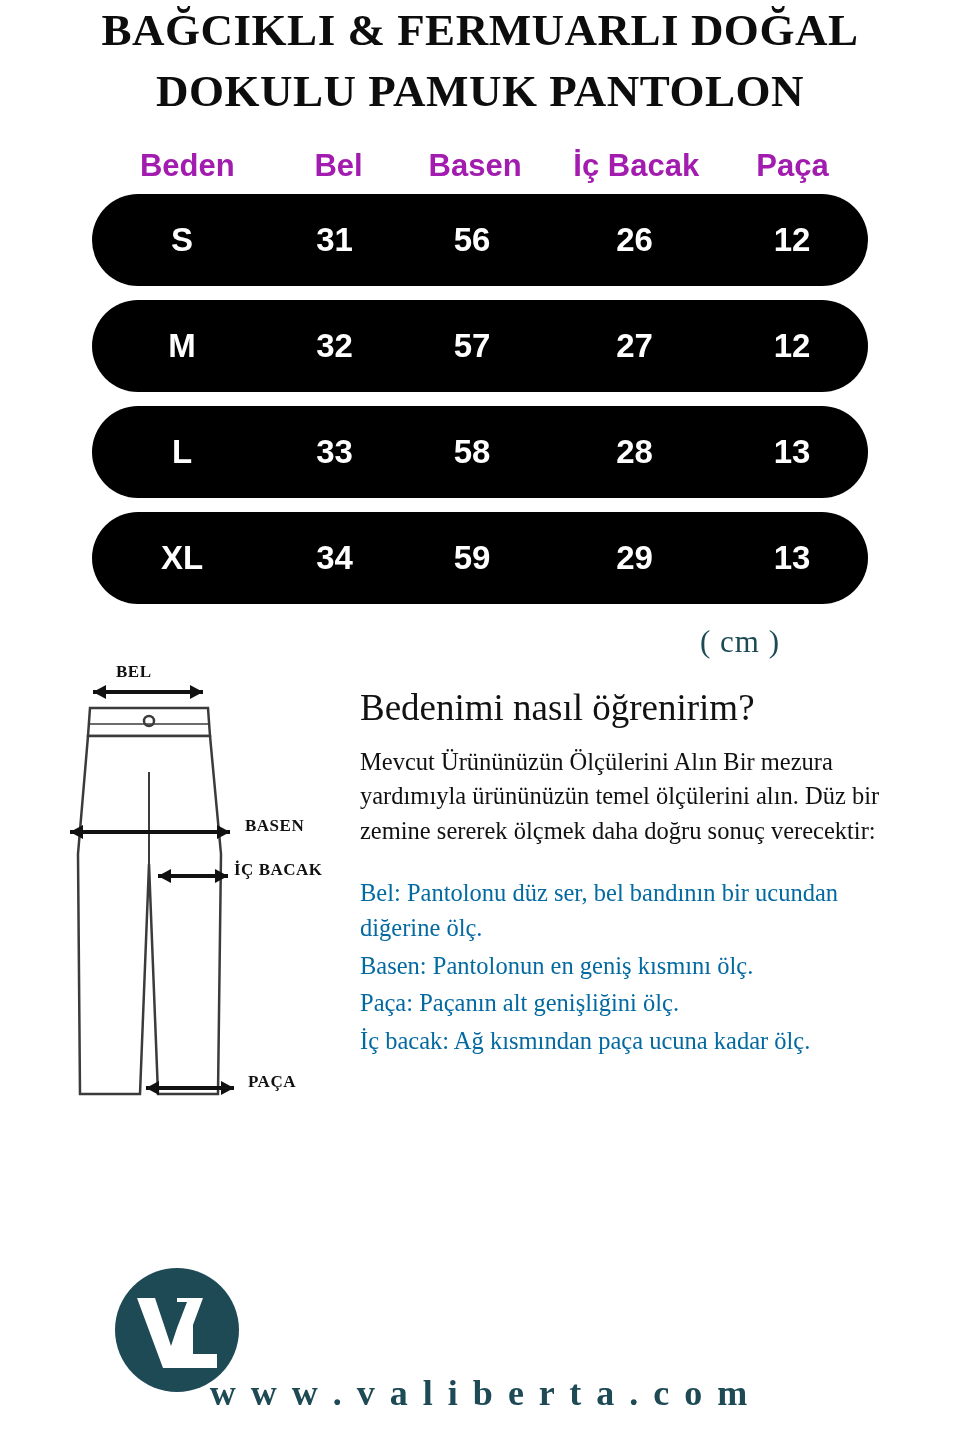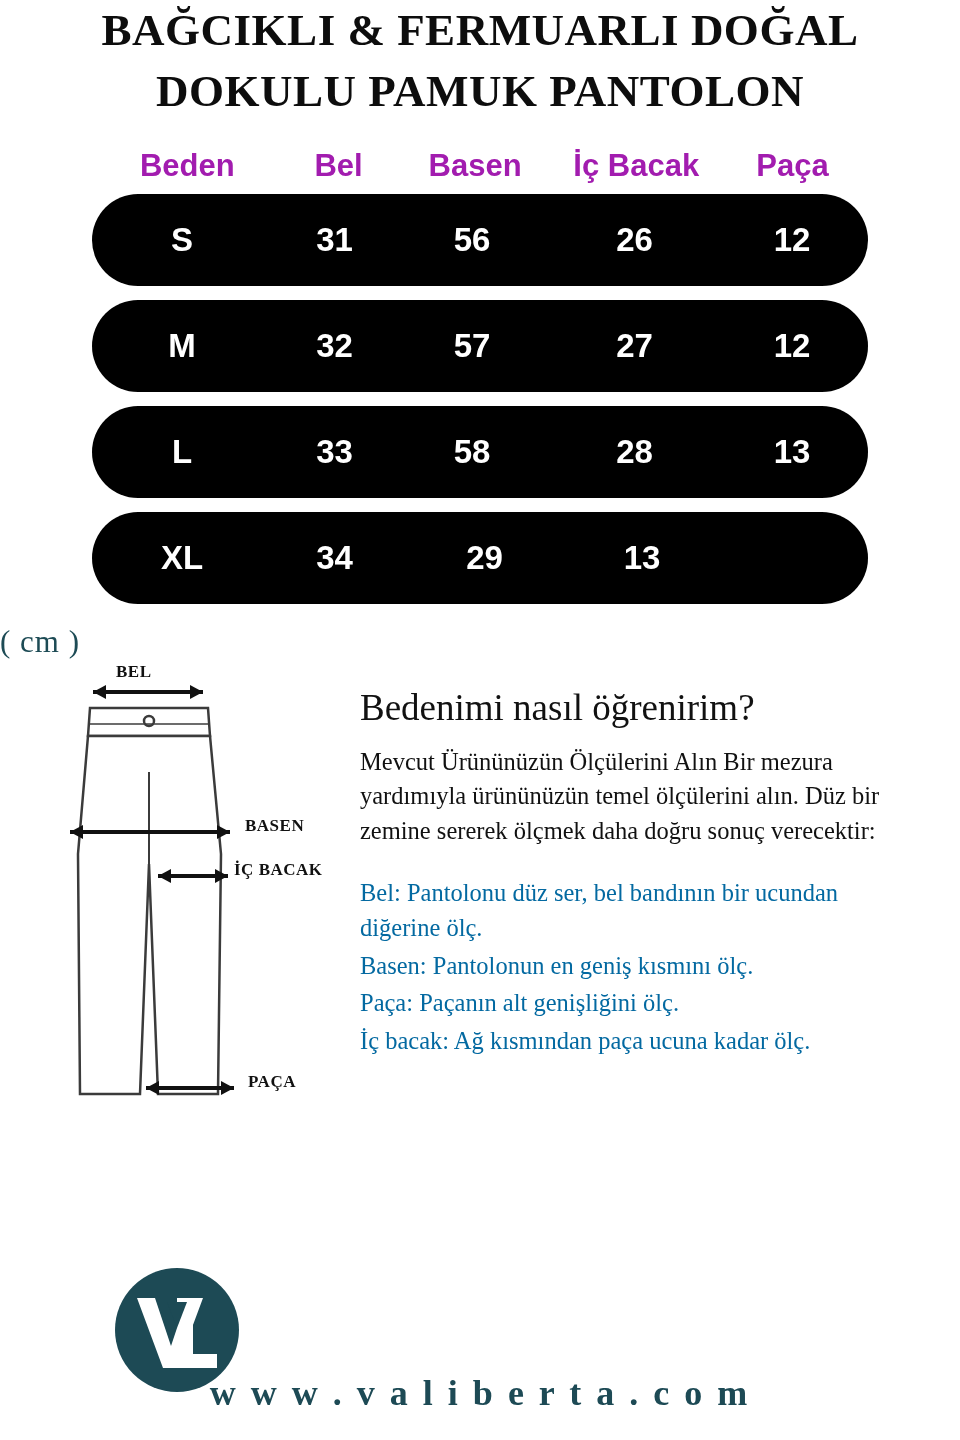--- a/index.html
+++ b/index.html
@@ -59,21 +59,21 @@
   .c-ic    { width: 175px; text-align: center; }
   .c-paca  { width: 140px; text-align: center; }
 
   .head-row .c-beden { width: 180px; }
   .head-row .c-bel   { width: 125px; }
   .head-row .c-basen { width: 150px; }
   .head-row .c-ic    { width: 175px; }
   .head-row .c-paca  { width: 140px; }
 
   .cm-note {
-    text-align: left;
+    text-align: right;
     padding: 6px 180px 0 0;
     font-family: "Liberation Serif", serif;
     font-size: 31px;
     letter-spacing: 1px;
     color: #1d4b55;
   }
 
   
   .lower {
     display: flex;
@@ -187,20 +187,21 @@
     <div class="c-beden">L</div>
     <div class="c-bel">33</div>
     <div class="c-basen">58</div>
     <div class="c-ic">28</div>
     <div class="c-paca">13</div>
   </div>
 
   <div class="row">
     <div class="c-beden">XL</div>
     <div class="c-bel">34</div>
+    <div class="c-basen">59</div>
     <div class="c-ic">29</div>
     <div class="c-paca">13</div>
   </div>
 
 </div>
 
 <div class="cm-note">( cm )</div>
 
 <div class="lower">
 

